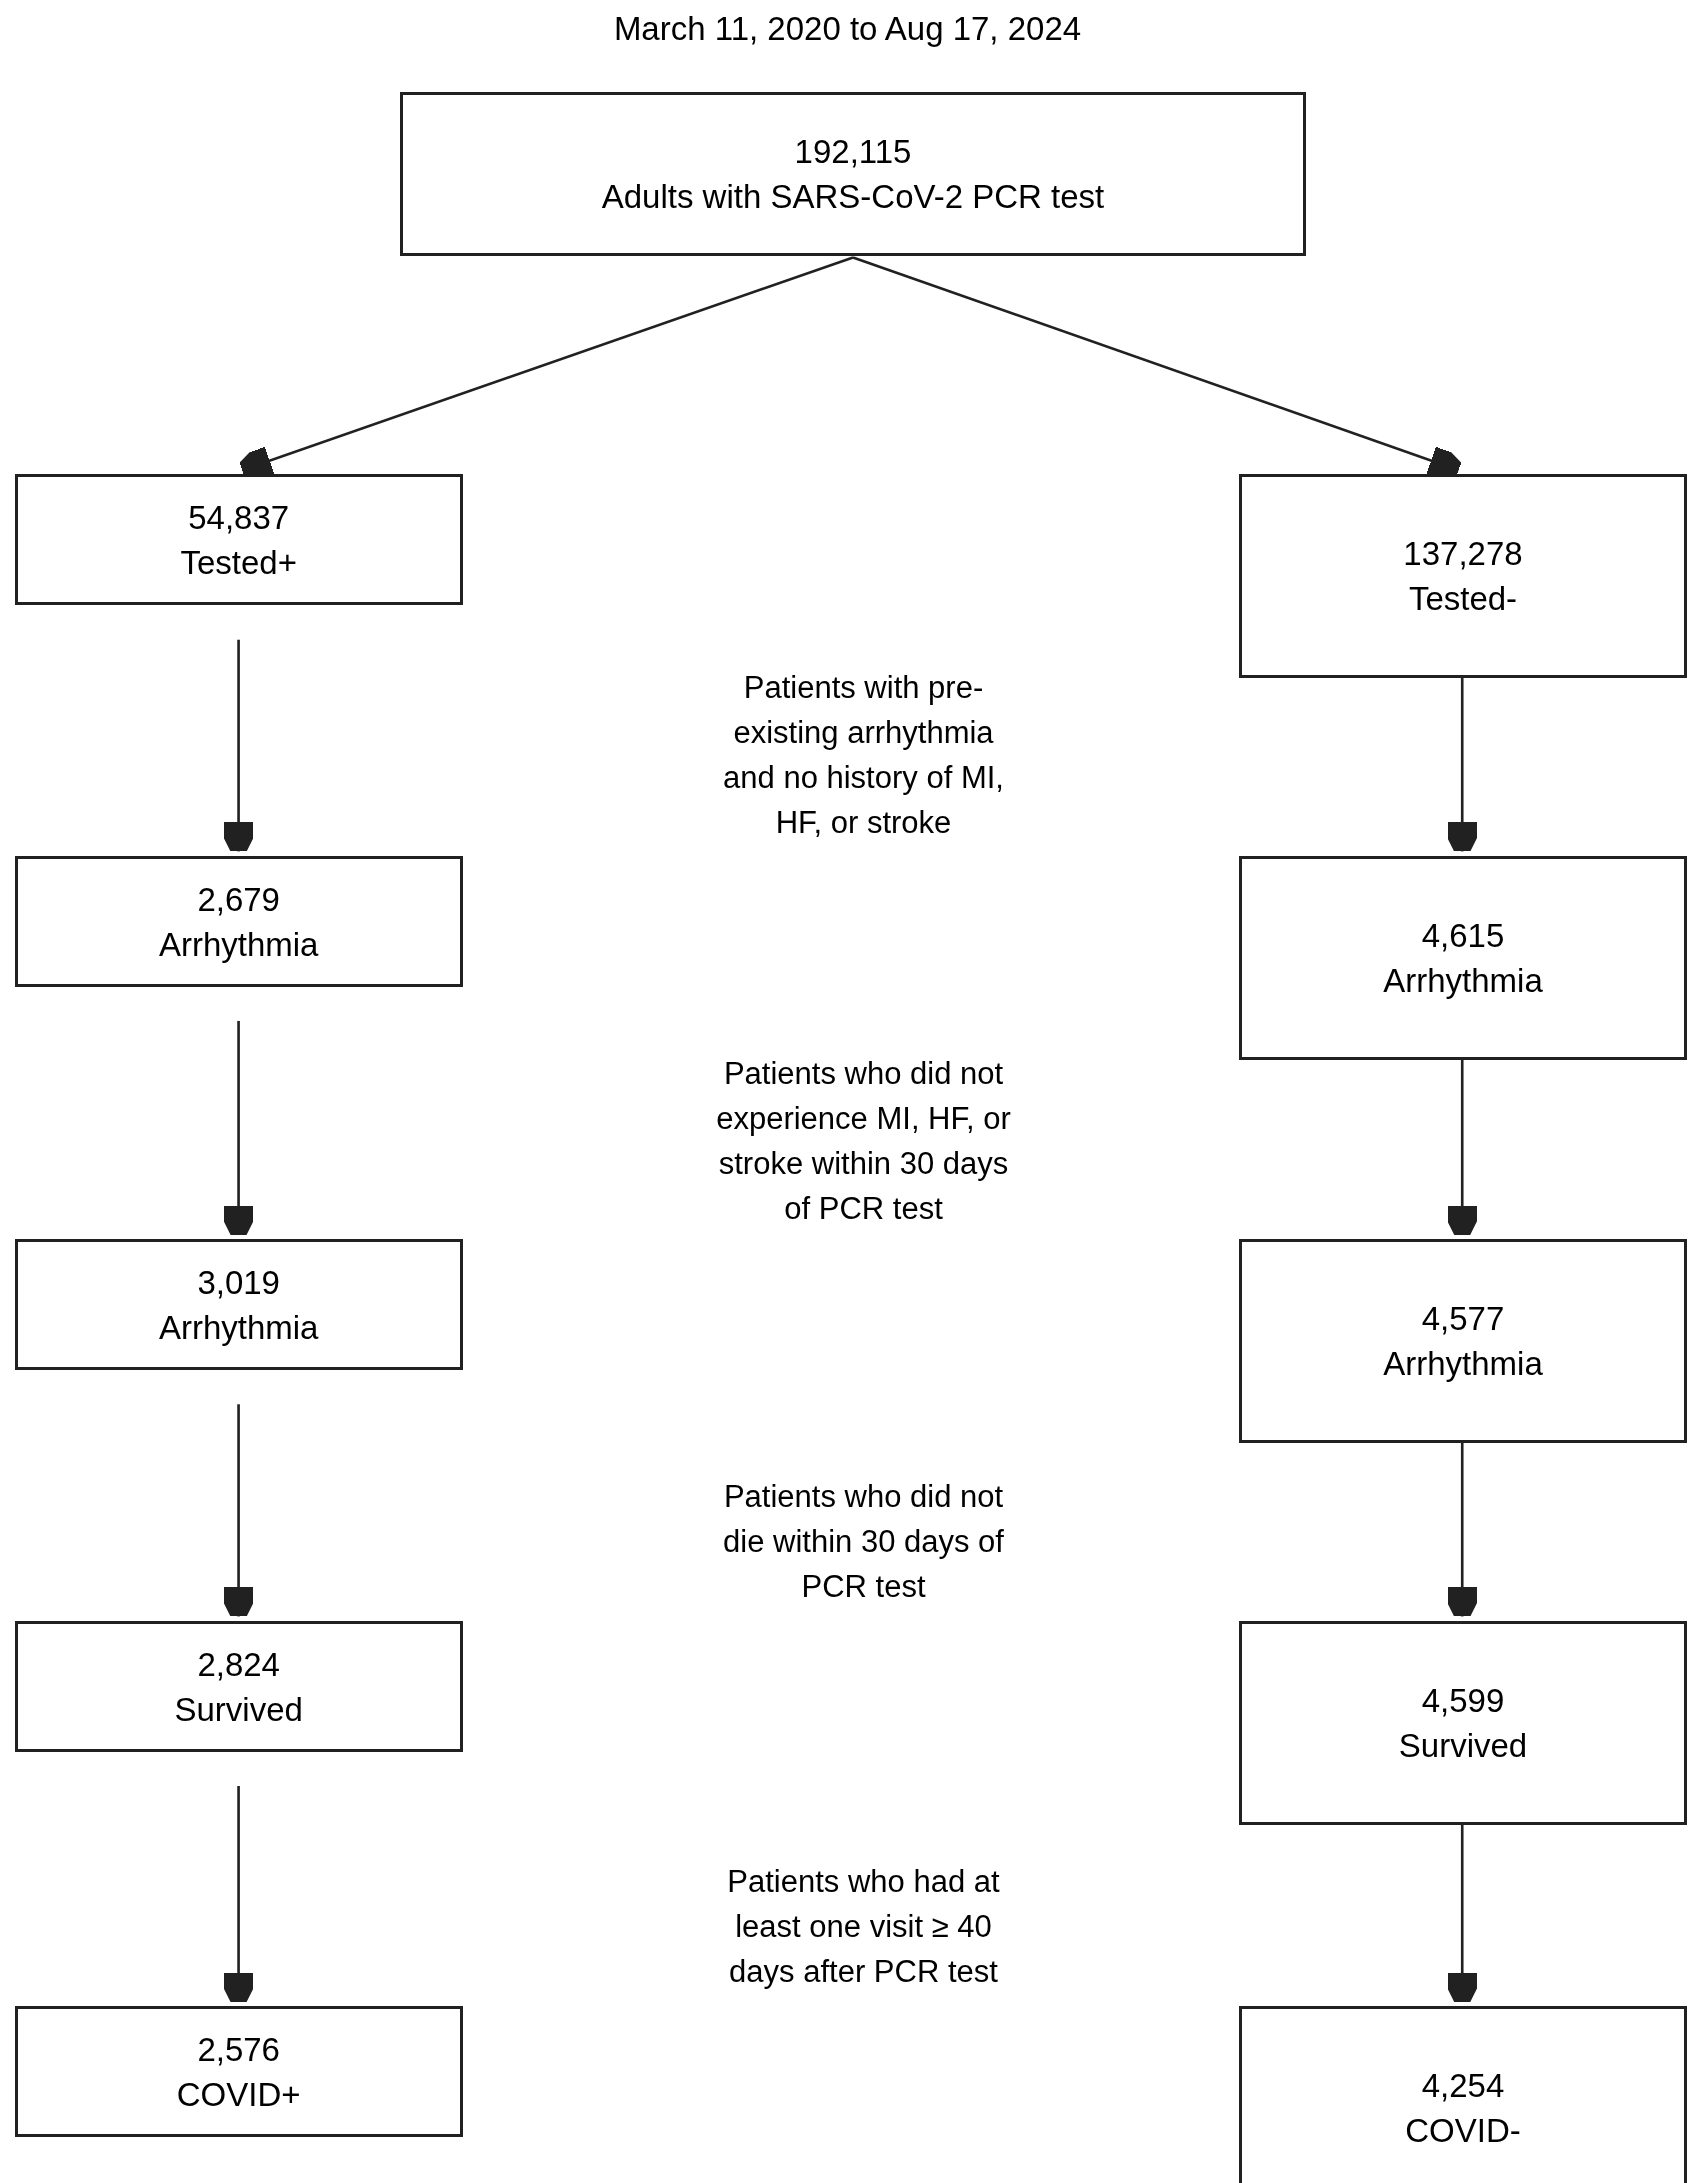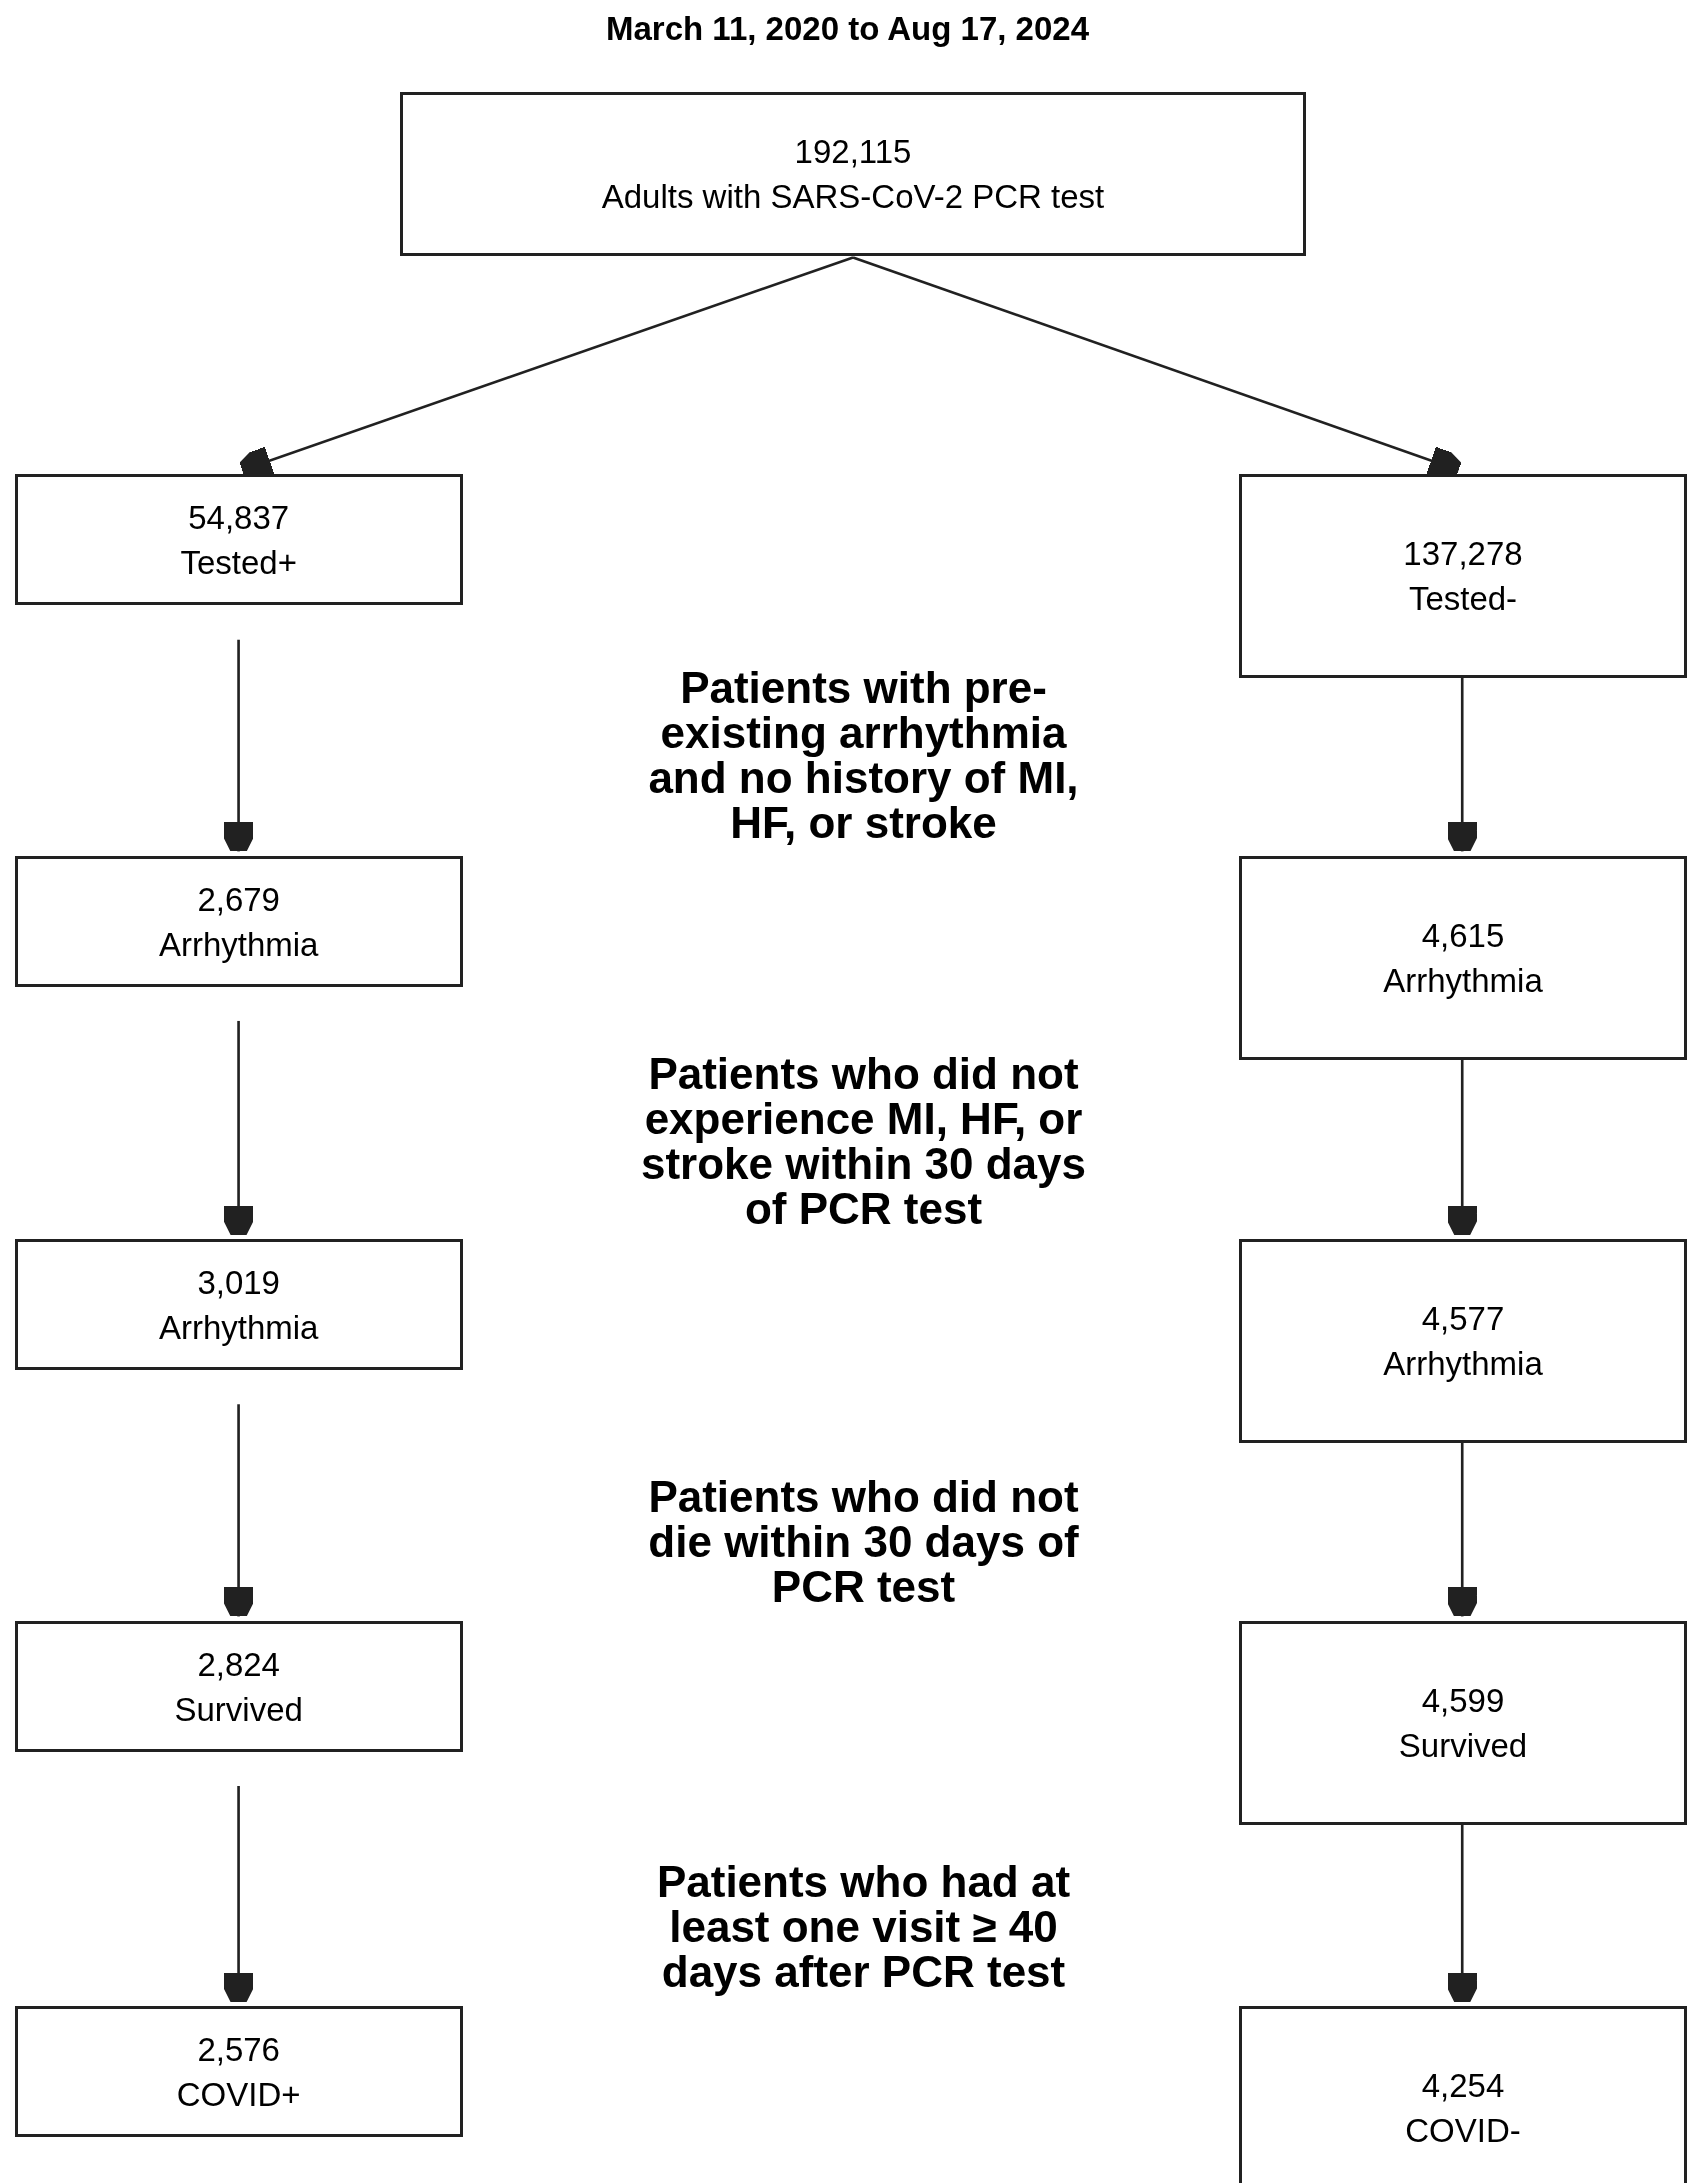--- a/index.html
+++ b/index.html
@@ -17,21 +17,20 @@
     overflow: hidden;
   }
   .title {
     position: absolute;
     top: 6.3px;
     left: 0;
     width: 100%;
     text-align: center;
     font-size: 33px;
     line-height: 45px;
-    font-weight: bold;
   }
   .connectors {
     position: absolute;
     top: 0;
     left: 0;
     pointer-events: none;
   }
   .connectors path {
     stroke: #212121;
     stroke-width: 5;
@@ -56,24 +55,23 @@
   .lvl-2 { top: 474px; }
   .lvl-3 { top: 856px; }
   .lvl-4 { top: 1239px; }
   .lvl-5 { top: 1621px; }
   .lvl-6 { top: 2006px; }
   .annotation {
     position: absolute;
     left: 600px;
     width: 527px;
     text-align: center;
-    font-size: 44px;
+    font-size: 31px;
     line-height: 45px;
     white-space: pre-line;
-    font-weight: bold;
   }
   .annot-1 { top: 665px; }
   .annot-2 { top: 1051px; }
   .annot-3 { top: 1474px; }
   .annot-4 { top: 1859px; }
 </style>
 </head>
 <body>
 
 <div class="canvas">

